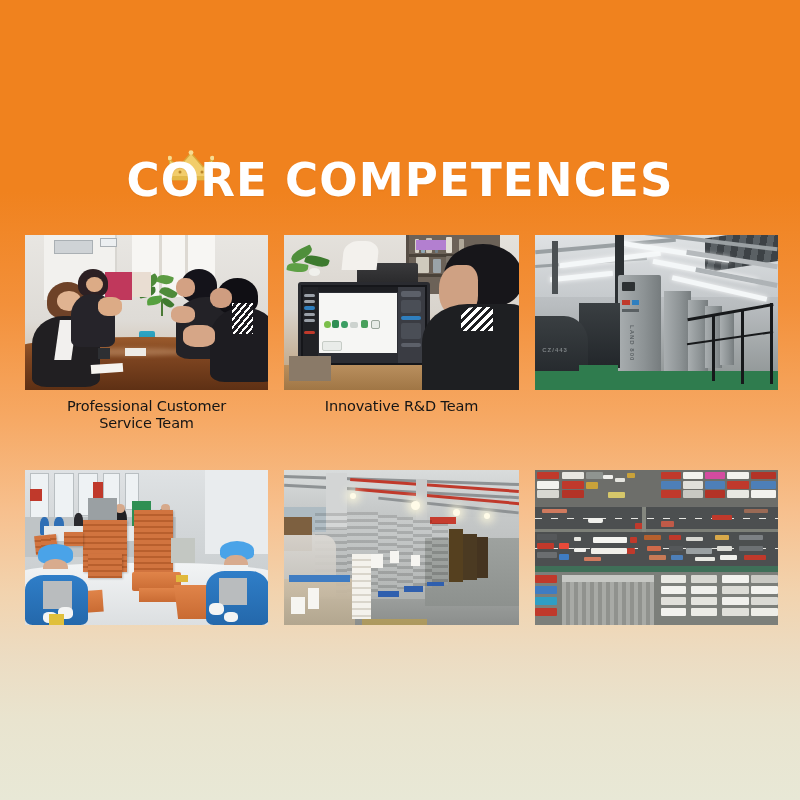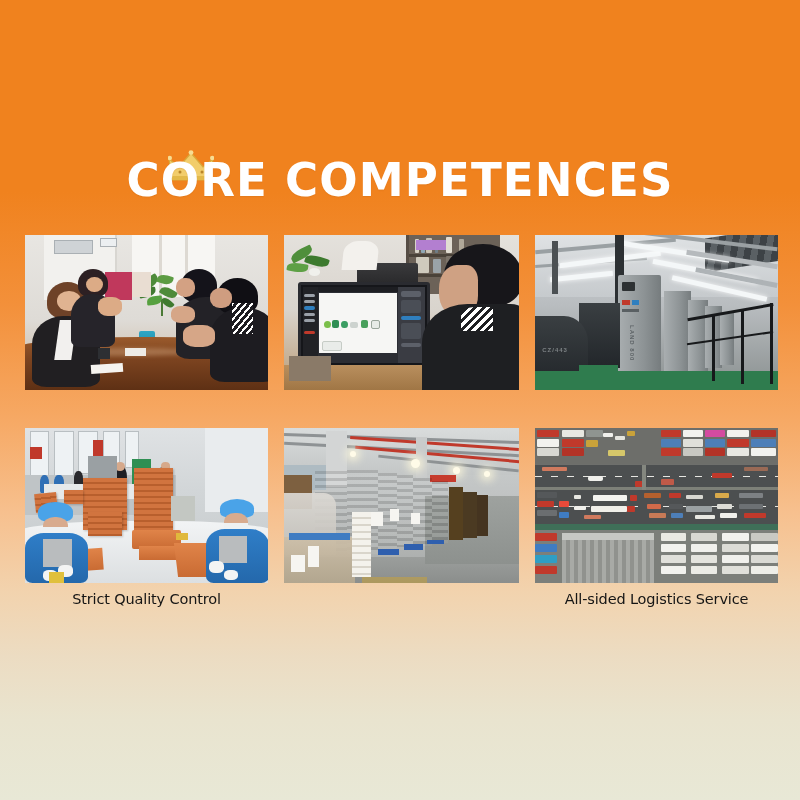--- a/index.html
+++ b/index.html
@@ -220,20 +220,22 @@
       <div class="head" style="right:15%;top:34%;width:9%;height:13%;background:#cf9d80;border-radius:45%"></div>
       <div class="pL" style="right:-4%;top:47%;width:28%;height:48%;background:#1d1c21"></div>
       <div class="head" style="right:22%;top:58%;width:13%;height:14%;background:#d6a687;border-radius:38%"></div>
       <div class="head" style="right:30%;top:46%;width:10%;height:11%;background:#d6a687;border-radius:40%"></div>
       <div style="position:absolute;right:6%;top:44%;width:9%;height:20%;background:repeating-linear-gradient(130deg,#fff 0 2px,#1d1c21 2px 5px)"></div>
 
       <div style="position:absolute;left:27%;bottom:11%;width:13%;height:6%;background:#f5f3ef;transform:rotate(-4deg)"></div>
       <div style="position:absolute;left:41%;bottom:22%;width:9%;height:5%;background:#eeebe6"></div>
       <div style="position:absolute;left:30%;bottom:20%;width:5%;height:7%;background:#2d2f33"></div>
     </div>
+    <div class="cap">Professional Customer
+Service Team</div>
   </div>
 
   <div class="cell">
     <div class="photo p2">
       <div class="shelf">
         <div class="shelfrow" style="top:32%"></div>
         <div class="shelfrow" style="top:66%"></div>
         <div class="bk" style="left:6%;top:6%;width:5%;height:24%;background:#d8d3c8"></div>
         <div class="bk" style="left:13%;top:8%;width:4%;height:22%;background:#8fa7b5"></div>
         <div class="bk" style="left:19%;top:5%;width:6%;height:25%;background:#c9c2b4"></div>
@@ -286,20 +288,21 @@
       <div class="kb"></div>
       <div style="position:absolute;left:0;bottom:0;width:100%;height:16%;background:linear-gradient(180deg,#b98f5e,#a07645)"></div>
       <div style="position:absolute;left:2%;bottom:6%;width:18%;height:16%;background:#8a7a68"></div>
       <div class="man">
         <div class="mhair"></div>
         <div class="mface"></div>
         <div class="mbody"></div>
         <div class="mcollar"></div>
       </div>
     </div>
+    <div class="cap">Innovative R&amp;D Team</div>
   </div>
 
   <div class="cell">
     <div class="photo p3">
       <div class="ceil"></div>
       <div class="duct"></div>
       <div class="beam" style="left:0;top:6%;width:58%;height:4px;transform:rotate(-5deg)"></div>
       <div class="beam" style="left:0;top:17%;width:46%;height:3px;transform:rotate(-4deg)"></div>
       <div class="beam" style="left:30%;top:1%;width:70%;height:4px;transform:rotate(7deg)"></div>
       <div class="tube" style="left:10%;top:14%;width:42%;transform:rotate(-7deg)"></div>
@@ -385,21 +388,20 @@
         <div class="cap4" style="left:24%;top:0;width:54%;height:22%"></div>
         <div class="fc" style="left:30%;top:16%;width:38%;height:22%"></div>
         <div style="position:absolute;left:30%;top:28%;width:38%;height:11%;background:#eef1f2;border-radius:0 0 40% 40%"></div>
         <div class="uni" style="left:2%;top:36%;width:100%;height:64%"></div>
         <div class="vest" style="left:22%;top:44%;width:44%;height:32%"></div>
         <div class="glove" style="left:6%;top:74%;width:24%;height:14%"></div>
         <div class="glove" style="left:30%;top:84%;width:22%;height:12%"></div>
       </div>
       <div style="position:absolute;left:10%;bottom:0;width:6%;height:7%;background:#e0c03c"></div>
     </div>
-    <div class="cap">Strict Quality Control</div>
   </div>
 
   <div class="cell r2">
     <div class="photo p5">
       <div class="roof"></div>
       <div class="pipe" style="left:0;top:6%;width:100%;transform:rotate(2deg)"></div>
       <div class="pipe" style="left:0;top:13%;width:100%;transform:rotate(3deg)"></div>
       <div class="pipeR" style="left:28%;top:9%;width:72%;transform:rotate(4deg)"></div>
       <div class="pipeR" style="left:30%;top:16%;width:70%;transform:rotate(5deg)"></div>
       <div class="pipe" style="left:40%;top:22%;width:60%;transform:rotate(6deg)"></div>
@@ -534,16 +536,15 @@
       <div class="ct" style="left:64%;top:89%;width:11%;height:5%;background:#ececE6"></div>
       <div class="ct" style="left:77%;top:68%;width:11%;height:5%;background:#f2f2ee"></div>
       <div class="ct" style="left:77%;top:75%;width:11%;height:5%;background:#dcdcd6"></div>
       <div class="ct" style="left:77%;top:82%;width:11%;height:5%;background:#f0f0ec"></div>
       <div class="ct" style="left:77%;top:89%;width:11%;height:5%;background:#e0e0da"></div>
       <div class="ct" style="left:89%;top:68%;width:11%;height:5%;background:#c9c9c3"></div>
       <div class="ct" style="left:89%;top:75%;width:11%;height:5%;background:#f2f2ee"></div>
       <div class="ct" style="left:89%;top:82%;width:11%;height:5%;background:#dadad4"></div>
       <div class="ct" style="left:89%;top:89%;width:11%;height:5%;background:#eeeee8"></div>
     </div>
-    <div class="cap">All-sided Logistics Service</div>
   </div>
 
 </div>
 
 </body></html>

